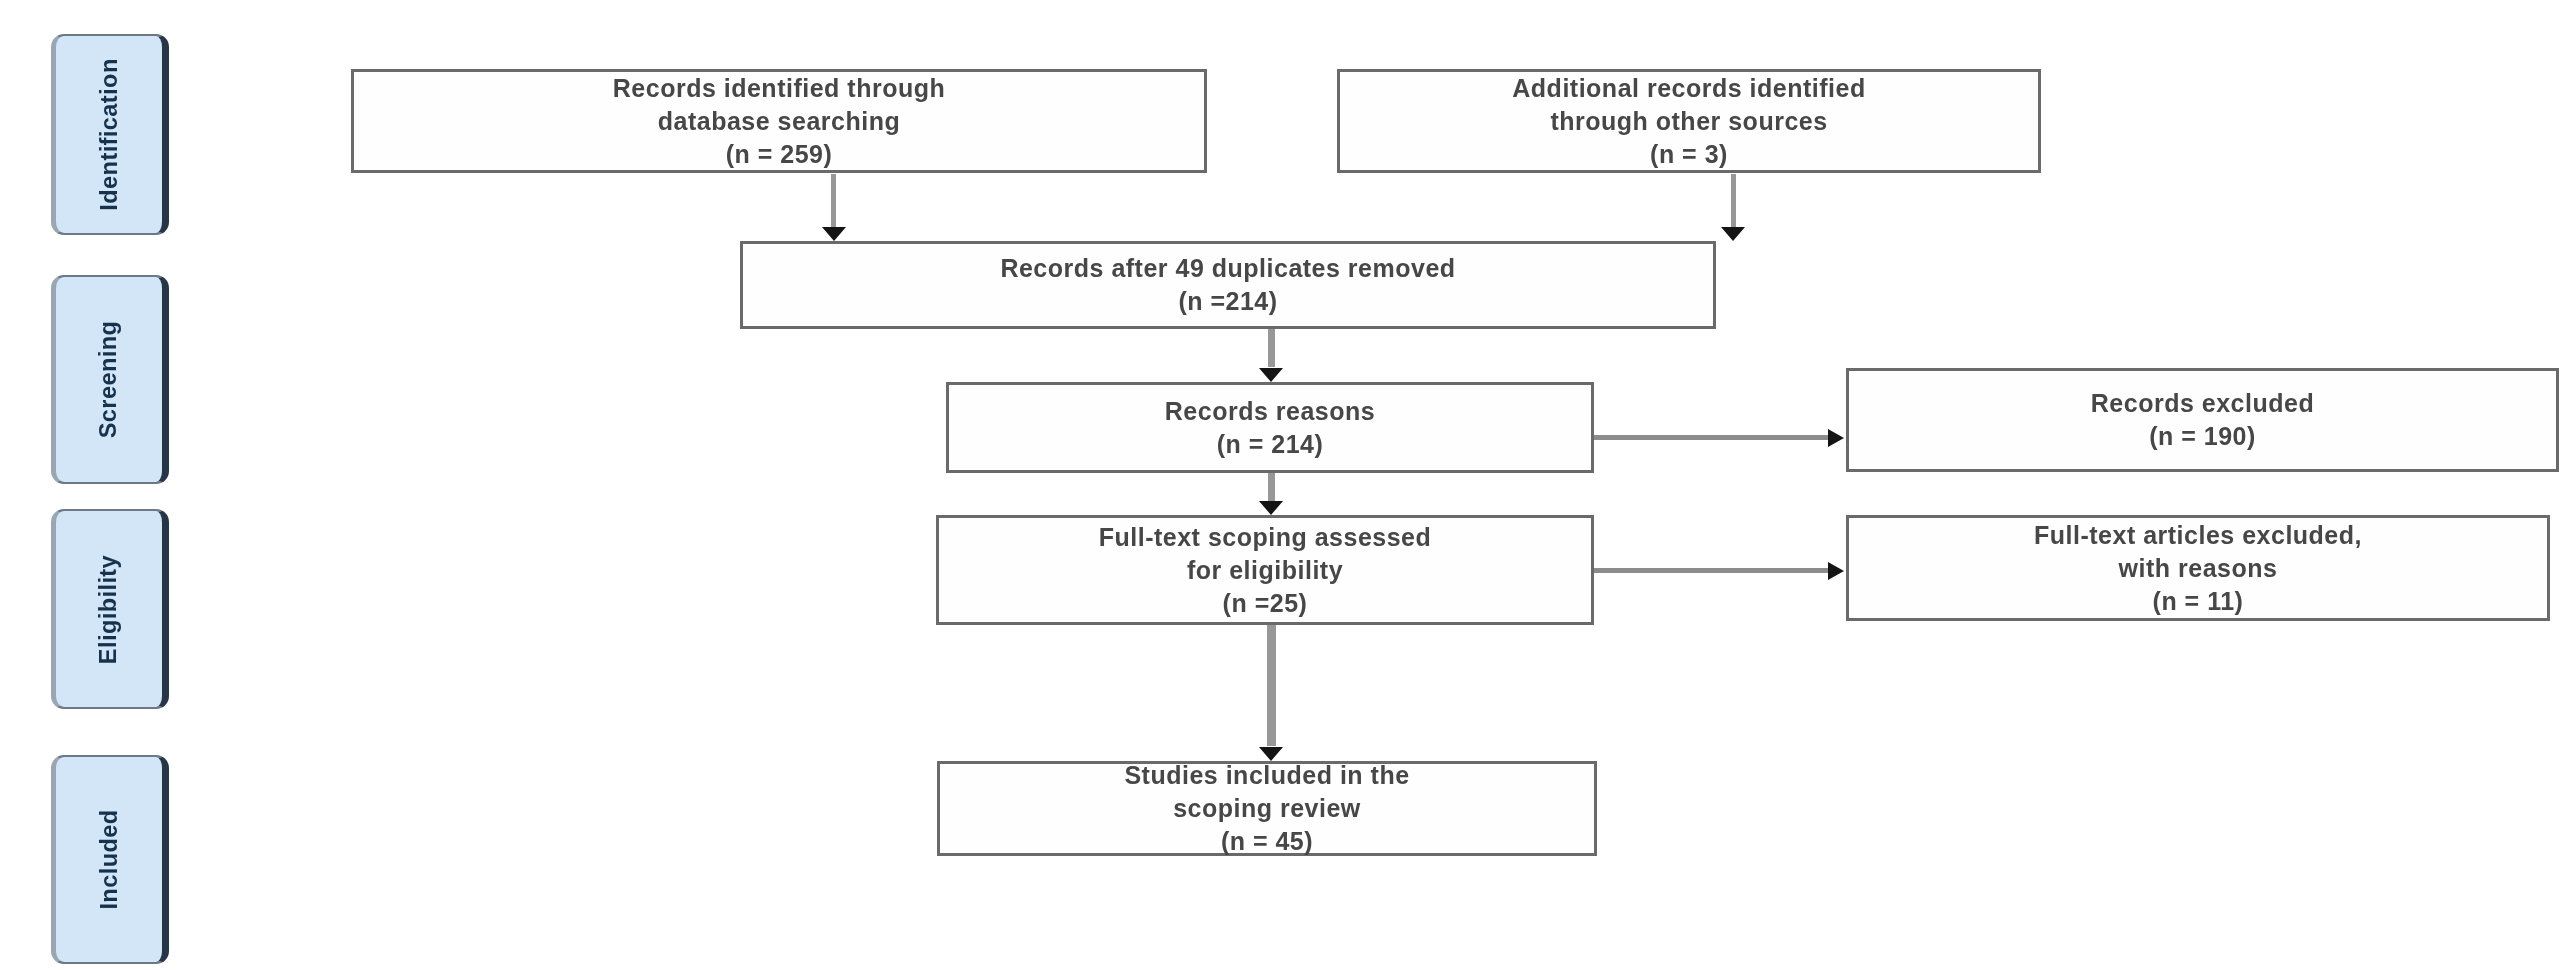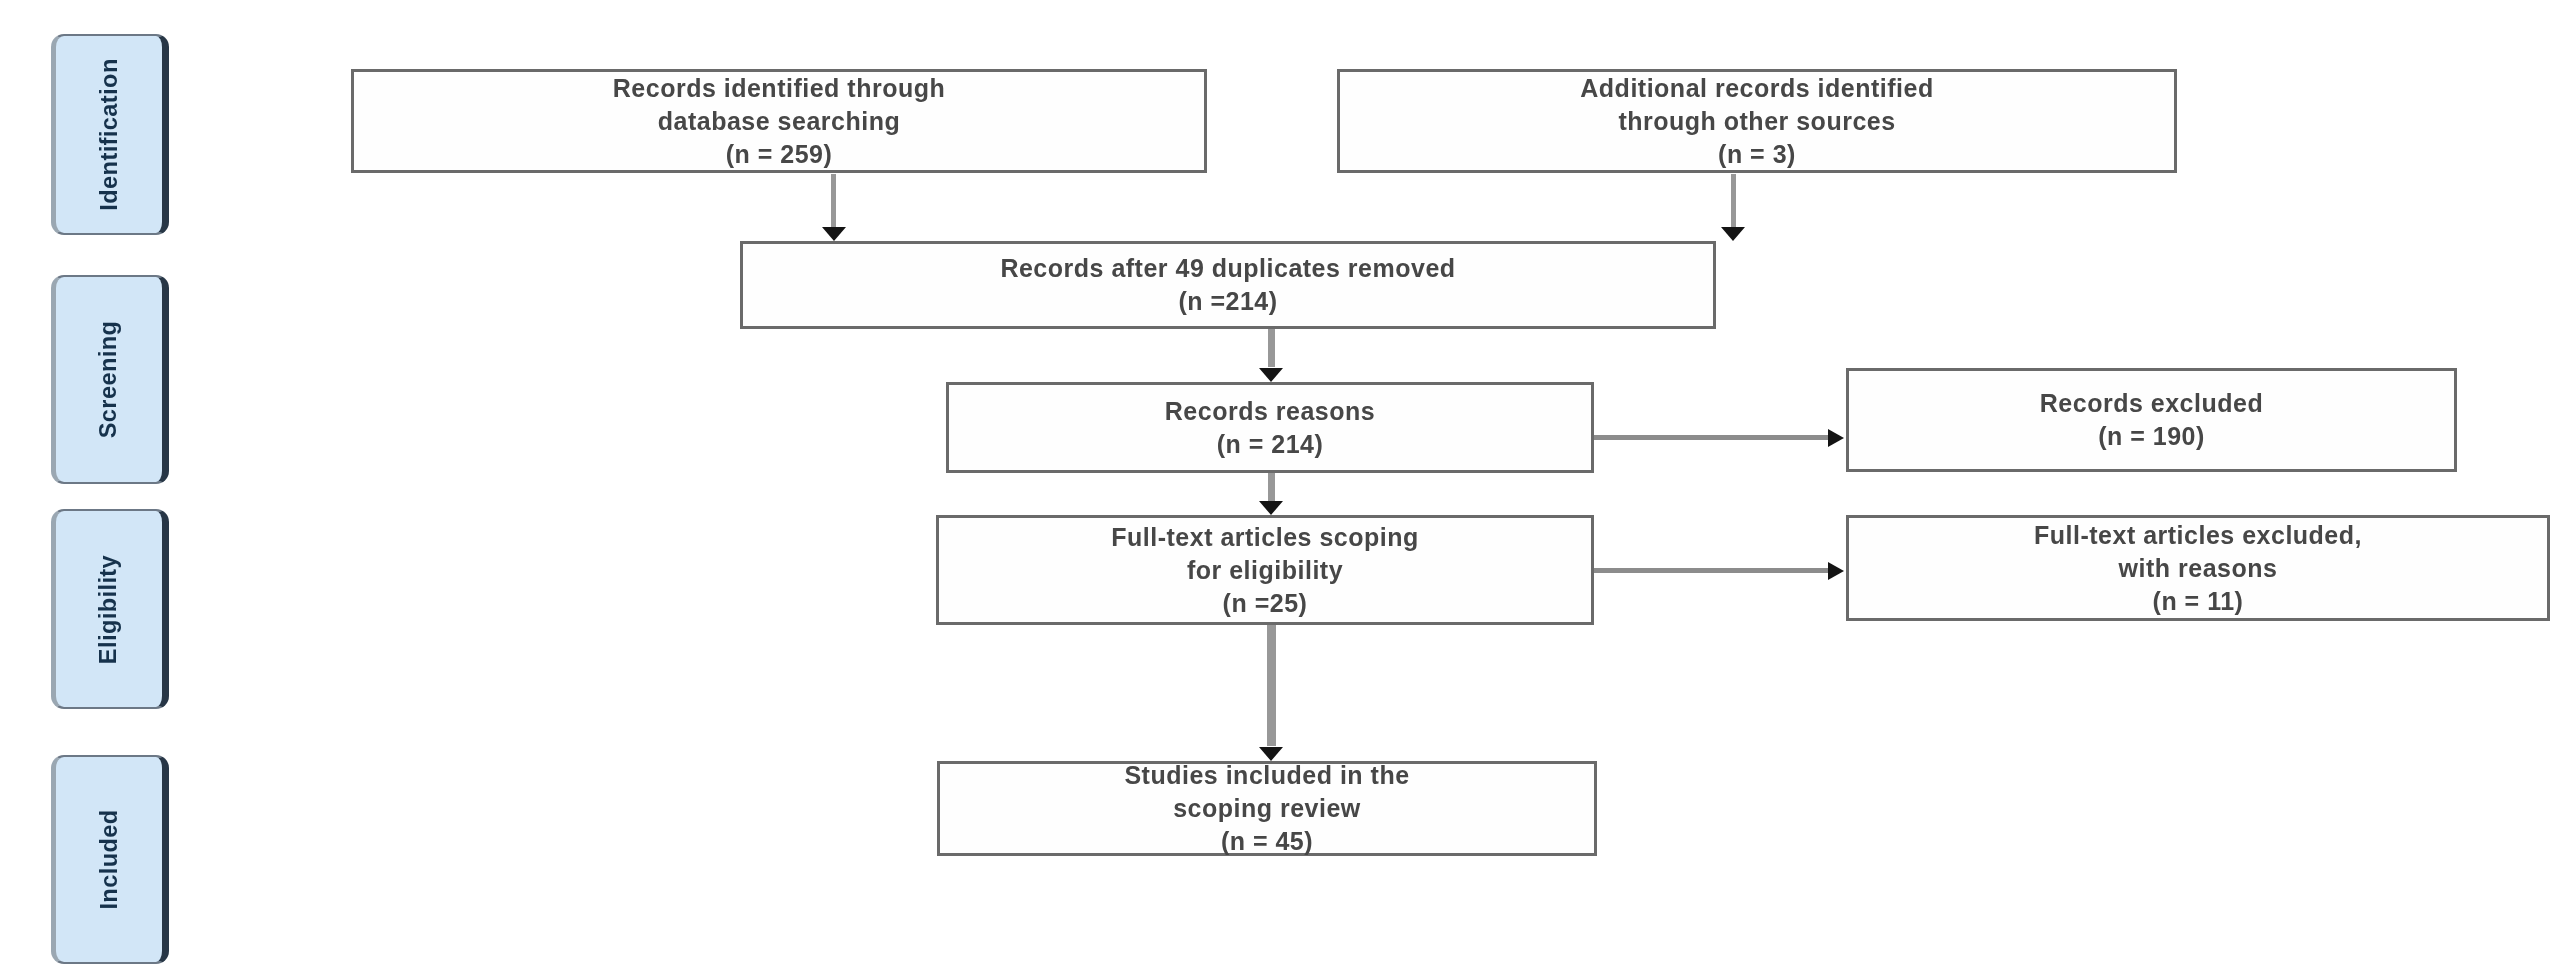--- a/index.html
+++ b/index.html
@@ -106,42 +106,42 @@
   </div>
   <div class="stage" style="top:755px;height:209px">
     <span class="rot">Included</span>
   </div>
 
   <div class="fbox" style="left:351px;top:69px;width:856px;height:104px">
     <div class="bl">Records identified through</div>
     <div class="bl">database searching</div>
     <div class="bl">(n = 259)</div>
   </div>
-  <div class="fbox" style="left:1337px;top:69px;width:840px;height:104px">
+  <div class="fbox" style="left:1337px;top:69px;width:704px;height:104px">
     <div class="bl">Additional records identified</div>
     <div class="bl">through other sources</div>
     <div class="bl">(n = 3)</div>
   </div>
 
   <div class="fbox" style="left:740px;top:241px;width:976px;height:88px">
     <div class="bl">Records after 49 duplicates removed</div>
     <div class="bl">(n =214)</div>
   </div>
 
   <div class="fbox" style="left:946px;top:382px;width:648px;height:91px">
     <div class="bl">Records reasons</div>
     <div class="bl">(n = 214)</div>
   </div>
-  <div class="fbox" style="left:1846px;top:368px;width:611px;height:104px">
+  <div class="fbox" style="left:1846px;top:368px;width:713px;height:104px">
     <div class="bl">Records excluded</div>
     <div class="bl">(n = 190)</div>
   </div>
 
   <div class="fbox" style="left:936px;top:515px;width:658px;height:110px">
-    <div class="bl">Full-text articles scoping</div>
+    <div class="bl">Full-text scoping assessed</div>
     <div class="bl">for eligibility</div>
     <div class="bl">(n =25)</div>
   </div>
   <div class="fbox" style="left:1846px;top:515px;width:704px;height:106px">
     <div class="bl">Full-text articles excluded,</div>
     <div class="bl">with reasons</div>
     <div class="bl">(n = 11)</div>
   </div>
 
   <div class="fbox" style="left:937px;top:761px;width:660px;height:95px">

